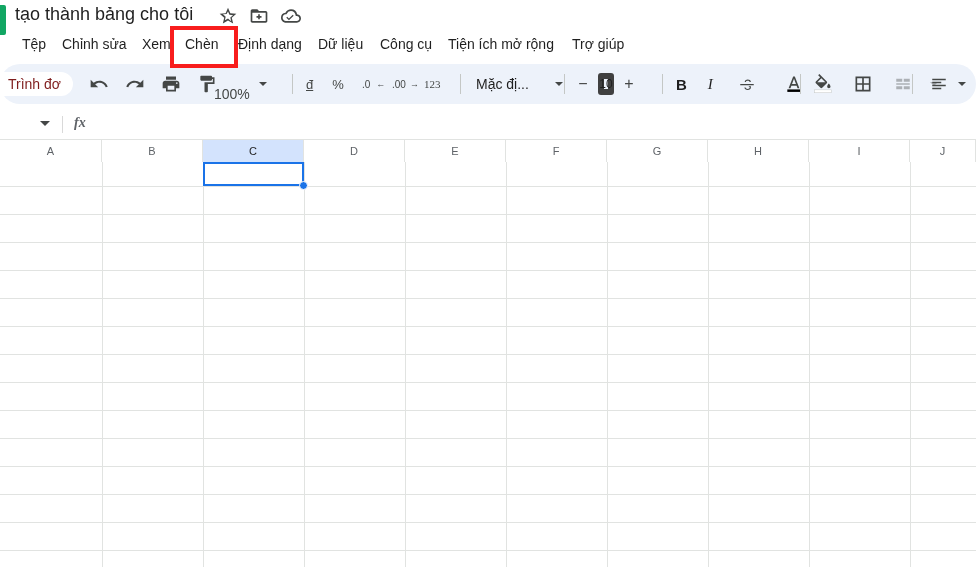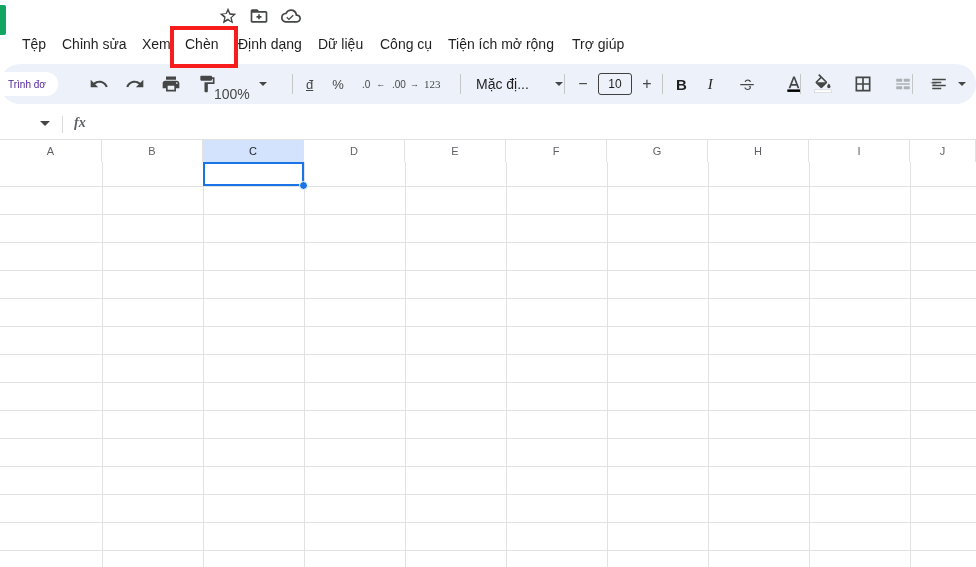--- a/index.html
+++ b/index.html
@@ -92,24 +92,24 @@
     border-top: 4px solid #444746;
   }
   .search-pill {
     position: absolute; left: -22px; top: 8px;
     height: 24px;
     display: flex; align-items: center; gap: 6px;
     background: #ffffff; border-radius: 14px;
     padding: 0 12px 0 6px;
     cursor: pointer;
   }
-  .search-pill .lbl { font-size: 10px; color: #4c1d95; white-space: nowrap; }
+  .search-pill .lbl { font-size: 14px; color: #7f1d1d; white-space: nowrap; }
   .fontsize-box {
-    width: 34px; height: 22px;
-    border: 1px solid #404040; border-radius: 3px;
+    width: 16px; height: 22px;
+    border: 6px solid #404040; border-radius: 3px;
     display: flex; align-items: center; justify-content: center;
     font-size: 12px; color: #1f1f1f;
     background: #edf2fa;
     cursor: text;
   }
   .plusminus { font-size: 16px; color: #444746; cursor: pointer; width: 18px; text-align: center; }
   .bold-b { font-size: 15px; font-weight: bold; color: #1f1f1f; cursor: pointer; }
   .ital-i { font-size: 15px; font-style: italic; font-family: "Liberation Serif", serif; color: #1f1f1f; cursor: pointer; }
   .num123 { font-size: 11px; color: #444746; cursor: pointer; }
   .dong   { font-size: 13px; color: #444746; cursor: pointer; text-decoration: underline; }
@@ -197,20 +197,21 @@
   }
 </style>
 </head>
 <body>
 
 <div id="app">
 
   <div class="sheets-logo"></div>
 
   <div class="titlebar">
+    <div class="doc-title">tạo thành bảng cho tôi</div>
 
     <div class="title-icon" id="star-icon">
       <svg viewBox="0 0 24 24">
           <path d="M12 17.27 18.18 21l-1.64-7.03L22 9.24l-7.19-.61L12 2 9.19 8.63 2 9.24l5.46 4.73L5.82 21 12 17.27zm0-2.35-3.76 2.27 1-4.28-3.32-2.88 4.38-.38L12 6.6l1.71 4.04 4.38.38-3.32 2.88 1 4.28L12 14.92z"></path>
         </svg>
     </div>
 
     <div class="title-icon" id="folder-icon">
       <svg viewBox="0 0 24 24">
           <path d="M10 4H4c-1.1 0-1.99.9-1.99 2L2 18c0 1.1.9 2 2 2h16c1.1 0 2-.9 2-2V8c0-1.1-.9-2-2-2h-8l-2-2zM4 8h16v10H4V8zm9 2h-2v2H9v2h2v2h2v-2h2v-2h-2v-2z"></path>

